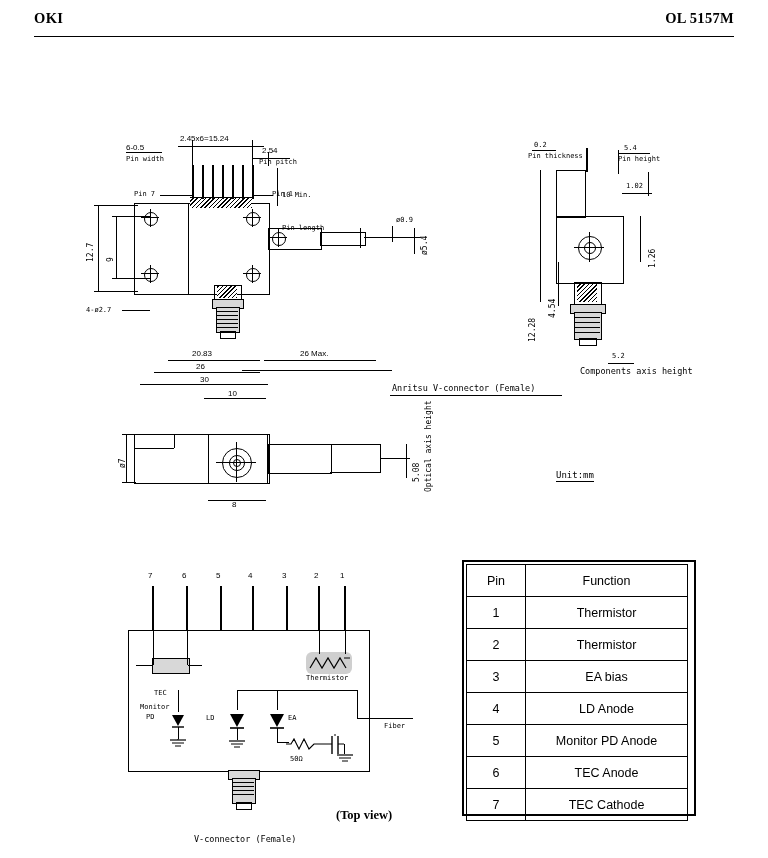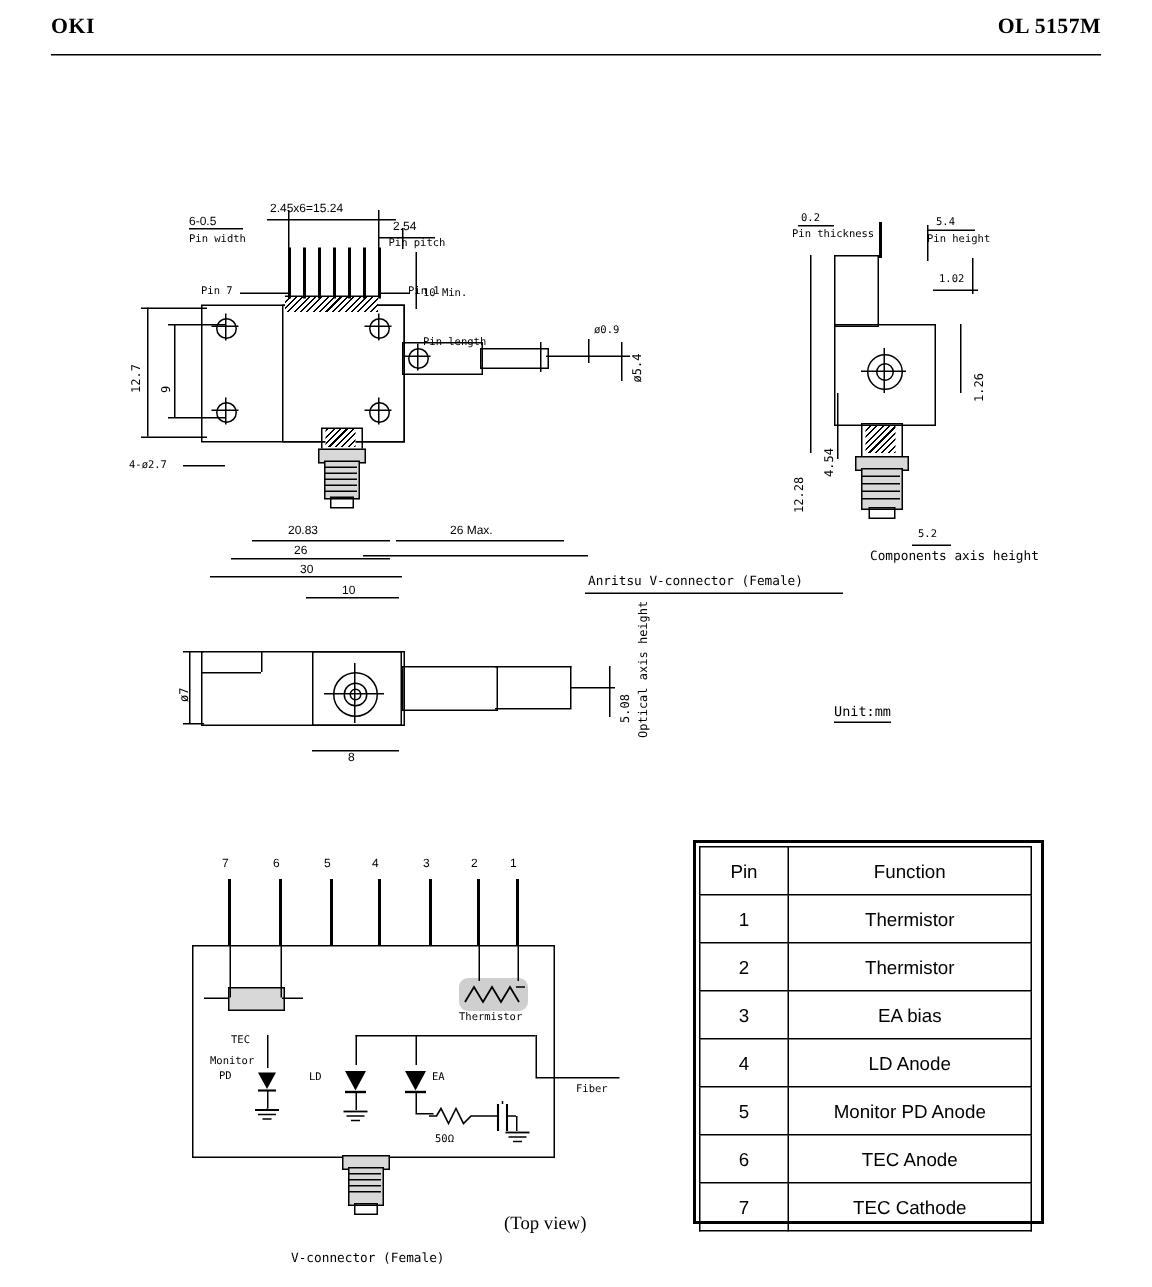--- a/index.html
+++ b/index.html
@@ -120,20 +120,21 @@
     position: absolute;
     font-family: "DejaVu Sans Mono", monospace;
     font-size: 8.5px;
     white-space: nowrap;
   }
   .cap-it {
     position: absolute;
     font-family: "Liberation Serif", serif;
     font-size: 12.5px;
     white-space: nowrap;
+    font-weight: bold;
   }
   .unit-lbl {
     position: absolute;
     font-family: "DejaVu Sans Mono", monospace;
     font-size: 9px;
     border-bottom: 1px solid #000;
     padding-bottom: 1px;
   }
 </style>
 </head>

